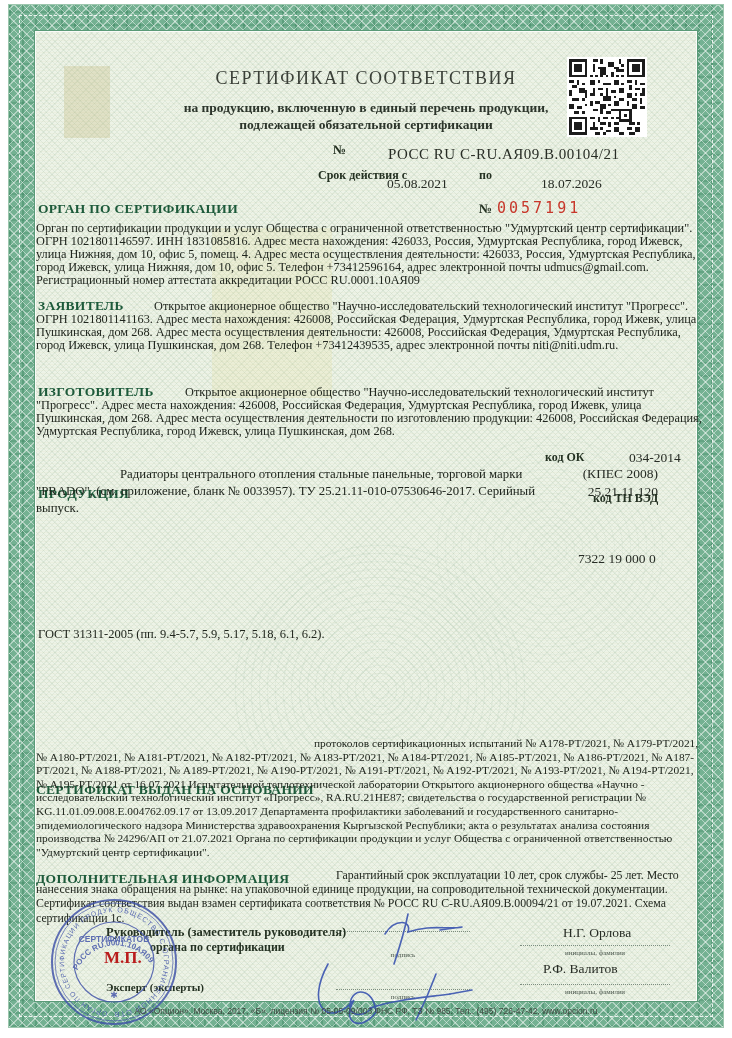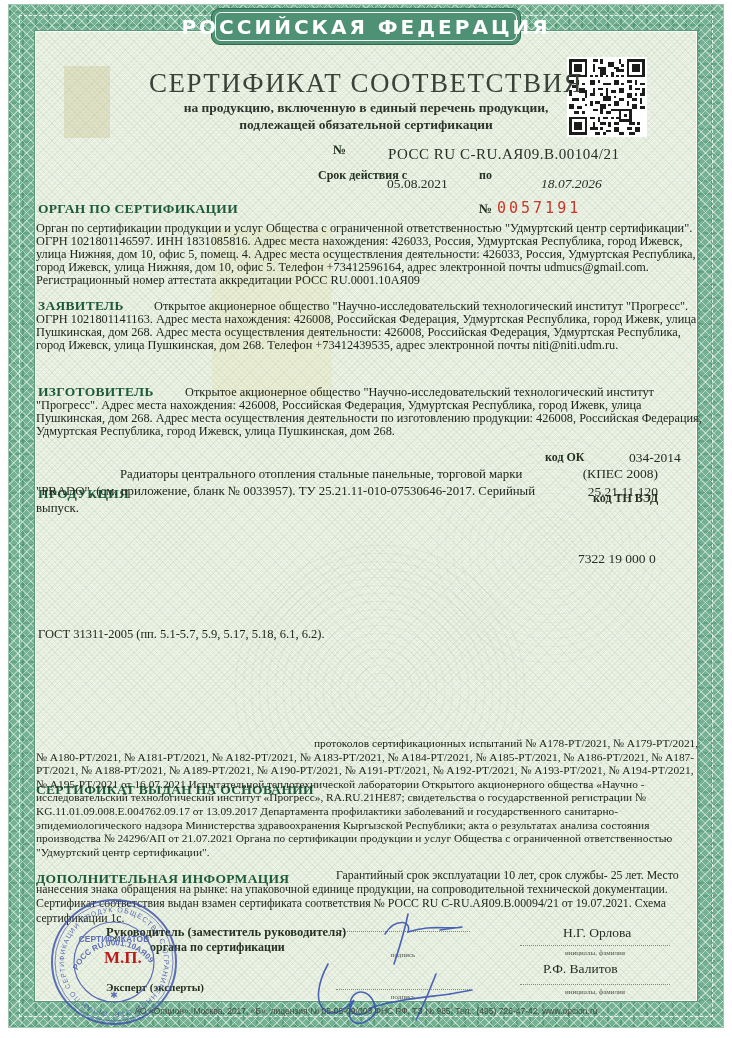--- a/index.html
+++ b/index.html
@@ -33,21 +33,21 @@
   
   .badge { position:absolute; left:211px; top:8px; width:310px; height:37px;
     background:#4f9174; border:1px solid #2c6a4c; border-radius:9px;
     display:flex; align-items:center; justify-content:center; }
   .badge::before { content:""; position:absolute; inset:3px; border:1.5px solid #f4f9f4; border-radius:6px; }
   .badge-text { color:#fff; font-family:"DejaVu Sans","Liberation Sans",sans-serif;
     font-weight:bold; font-size:20px; letter-spacing:3px; white-space:nowrap; }
 
   
   .abs { position:absolute; }
-  .title { left:0; top:68px; width:732px; text-align:center; font-size:27px;
+  .title { left:0; top:68px; width:732px; text-align:center; font-size:18px;
     letter-spacing:1.5px; color:#3b4038; }
   .subtitle { left:0; width:732px; text-align:center; font-weight:bold; font-size:13.5px; color:#2c352b; }
 
   .lbl { font-weight:bold; font-size:12px; color:#243122; }
   .typed { font-size:13.5px; color:#272c25; }
 
   .sec-head { font-weight:bold; font-size:13.5px; color:#1d5a3a; letter-spacing:.3px; white-space:nowrap; }
   .para { font-size:12.3px; line-height:13px; color:#20261e; text-align:left; }
 
   .red-num { font-family:"DejaVu Sans Mono",monospace; font-size:15px; letter-spacing:3px; color:#c8372b; }
@@ -74,23 +74,20 @@
 <div class="page">
 
   <div class="band"></div>
   <div class="inner"></div>
 
   <div class="wm" style="left:64px;top:66px;width:46px;height:72px;background:rgba(190,180,115,.28);"></div>
   <div class="wm" style="left:212px;top:228px;width:120px;height:170px;background:rgba(225,218,140,.18);"></div>
   <div class="rings" style="left:230px;top:540px;width:300px;height:300px;opacity:.55;"></div>
   <div class="rings" style="left:430px;top:430px;width:240px;height:240px;opacity:.4;"></div>
 
-  <div class="badge">
-    <span class="badge-text">РОССИЙСКАЯ ФЕДЕРАЦИЯ</span>
-  </div>
 
   <div class="qr">
     <svg viewBox="0 0 29 29">
       <rect x="0" y="0" width="29" height="29" fill="#fff"></rect>
       <g fill="#1b1b1b">
         <rect x="0" y="0" width="7" height="7"></rect>
           <rect x="22" y="0" width="7" height="7"></rect>
           <rect x="0" y="22" width="7" height="7"></rect>
         <rect x="9" y="0" width="2" height="1"></rect>
           <rect x="12" y="0" width="1" height="2"></rect>
@@ -198,21 +195,21 @@
 
   <div class="abs title">СЕРТИФИКАТ СООТВЕТСТВИЯ</div>
   <div class="abs subtitle" style="top:117px;">подлежащей обязательной сертификации</div>
   <div class="abs subtitle" style="top:100px;">на продукцию, включенную в единый перечень продукции,</div>
 
   <div class="abs lbl" style="left:333px;top:142px;font-size:13px;">№</div>
   <div class="abs typed" style="left:388px;top:146px;font-size:15px;letter-spacing:.5px;">РОСС RU С-RU.АЯ09.В.00104/21</div>
   <div class="abs lbl" style="left:318px;top:168px;">Срок действия с</div>
   <div class="abs typed" style="left:387px;top:176px;font-family:Liberation Serif, serif;">05.08.2021</div>
   <div class="abs lbl" style="left:479px;top:168px;">по</div>
-  <div class="abs typed" style="left:541px;top:176px;font-style:italic;">18.07.2026</div>
+  <div class="abs typed" style="left:541px;top:176px;">18.07.2026</div>
 
   <div class="abs sec-head" style="left:38px;top:201px;">ОРГАН ПО СЕРТИФИКАЦИИ</div>
   <div class="abs lbl" style="left:479px;top:201px;font-size:13px;">№</div>
   <div class="abs red-num" style="left:497px;top:199px;">0057191</div>
   <div class="abs para" style="left:36px;top:222px;width:666px;">Орган по сертификации продукции и услуг Общества с ограниченной ответственностью "Удмуртский центр сертификации". ОГРН 1021801146597. ИНН 1831085816. Адрес места нахождения: 426033, Россия, Удмуртская Республика, город Ижевск, улица Нижняя, дом 10, офис 5, помещ. 4. Адрес места осуществления деятельности: 426033, Россия, Удмуртская Республика, город Ижевск, улица Нижняя, дом 10, офис 5. Телефон +73412596164, адрес электронной почты udmucs@gmail.com. Регистрационный номер аттестата аккредитации РОСС RU.0001.10АЯ09</div>
 
   <div class="abs sec-head" style="left:38px;top:298px;">ЗАЯВИТЕЛЬ</div>
   <div class="abs para" style="left:36px;top:300px;width:666px;text-indent:118px;">Открытое акционерное общество "Научно-исследовательский технологический институт "Прогресс". ОГРН 1021801141163. Адрес места нахождения: 426008, Российская Федерация, Удмуртская Республика, город Ижевк, улица Пушкинская, дом 268. Адрес места осуществления деятельности: 426008, Российская Федерация, Удмуртская Республика, город Ижевск, улица Пушкинская, дом 268. Телефон +73412439535, адрес электронной почты niti@niti.udm.ru.</div>
 
   <div class="abs sec-head" style="left:38px;top:384px;">ИЗГОТОВИТЕЛЬ</div>
@@ -220,21 +217,21 @@
 
   <div class="abs lbl" style="left:545px;top:450px;">код ОК</div>
   <div class="abs typed" style="left:629px;top:450px;">034-2014</div>
   <div class="abs sec-head" style="left:38px;top:463px;margin-top:23px;">ПРОДУКЦИЯ</div>
   <div class="abs para" style="left:36px;top:466px;width:505px;text-indent:84px;font-size:12.8px;line-height:17px;">Радиаторы центрального отопления стальные панельные, торговой марки "PRADO", (см. приложение, бланк № 0033957). ТУ 25.21.11-010-07530646-2017. Серийный выпуск.</div>
   <div class="abs typed codecol" style="left:520px;top:466px;width:138px;">(КПЕС 2008)</div>
   <div class="abs typed codecol" style="left:520px;top:484px;width:138px;">25.21.11.120</div>
   <div class="abs lbl" style="left:545px;top:491px;margin-left:48px;">код ТН ВЭД</div>
   <div class="abs typed" style="left:578px;top:551px;">7322 19 000 0</div>
 
-  <div class="abs para" style="left:38px;top:628px;width:620px;font-size:12.5px;">ГОСТ 31311-2005 (пп. 5.1-5.7, 5.9, 5.17, 5.18, 6.1, 6.2).</div>
+  <div class="abs para" style="left:38px;top:628px;width:620px;font-size:12.5px;">ГОСТ 31311-2005 (пп. 9.4-5.7, 5.9, 5.17, 5.18, 6.1, 6.2).</div>
 
   <div class="abs sec-head" style="left:36px;top:742px;margin-top:40px;">СЕРТИФИКАТ ВЫДАН НА ОСНОВАНИИ</div>
   <div class="abs para" style="left:36px;top:737px;width:668px;text-indent:278px;font-size:11.4px;line-height:13.6px;">протоколов сертификационных испытаний № А178-РТ/2021, № А179-РТ/2021, № А180-РТ/2021, № А181-РТ/2021, № А182-РТ/2021, № А183-РТ/2021, № А184-РТ/2021, № А185-РТ/2021, № А186-РТ/2021, № А187-РТ/2021, № А188-РТ/2021, № А189-РТ/2021, № А190-РТ/2021, № А191-РТ/2021, № А192-РТ/2021, № А193-РТ/2021, № А194-РТ/2021, № А195-РТ/2021 от 16.07.2021 Испытательной теплотехнической лаборатории Открытого акционерного общества «Научно - исследовательский технологический институт «Прогресс», RA.RU.21НЕ87; свидетельства о государственной регистрации № KG.11.01.09.008.Е.004762.09.17 от 13.09.2017 Департамента профилактики заболеваний и государственного санитарно-эпидемиологического надзора Министерства здравоохранения Кыргызской Республики; акта о результатах анализа состояния производства № 24296/АП от 21.07.2021 Органа по сертификации продукции и услуг Общества с ограниченной ответственностью "Удмуртский центр сертификации".</div>
 
   <div class="abs sec-head" style="left:36px;top:871px;">ДОПОЛНИТЕЛЬНАЯ ИНФОРМАЦИЯ</div>
   <div class="abs para" style="left:36px;top:868px;width:668px;text-indent:300px;font-size:11.8px;line-height:14.2px;">Гарантийный срок эксплуатации 10 лет, срок службы- 25 лет. Место нанесения знака обращения на рынке: на упаковочной единице продукции, на сопроводительной технической документации. Сертификат соответствия выдан взамен сертификата соответствия № РОСС RU С-RU.АЯ09.В.00094/21 от 19.07.2021. Схема сертификации 1с.</div>
 
   <div class="abs lbl" style="left:106px;top:925px;font-size:12.5px;">Руководитель (заместитель руководителя)</div>
   <div class="abs lbl" style="left:134px;top:940px;font-size:12px;margin-left:16px;">органа по сертификации</div>
   <div class="sig-line" style="left:336px;top:931px;width:134px;"></div>

